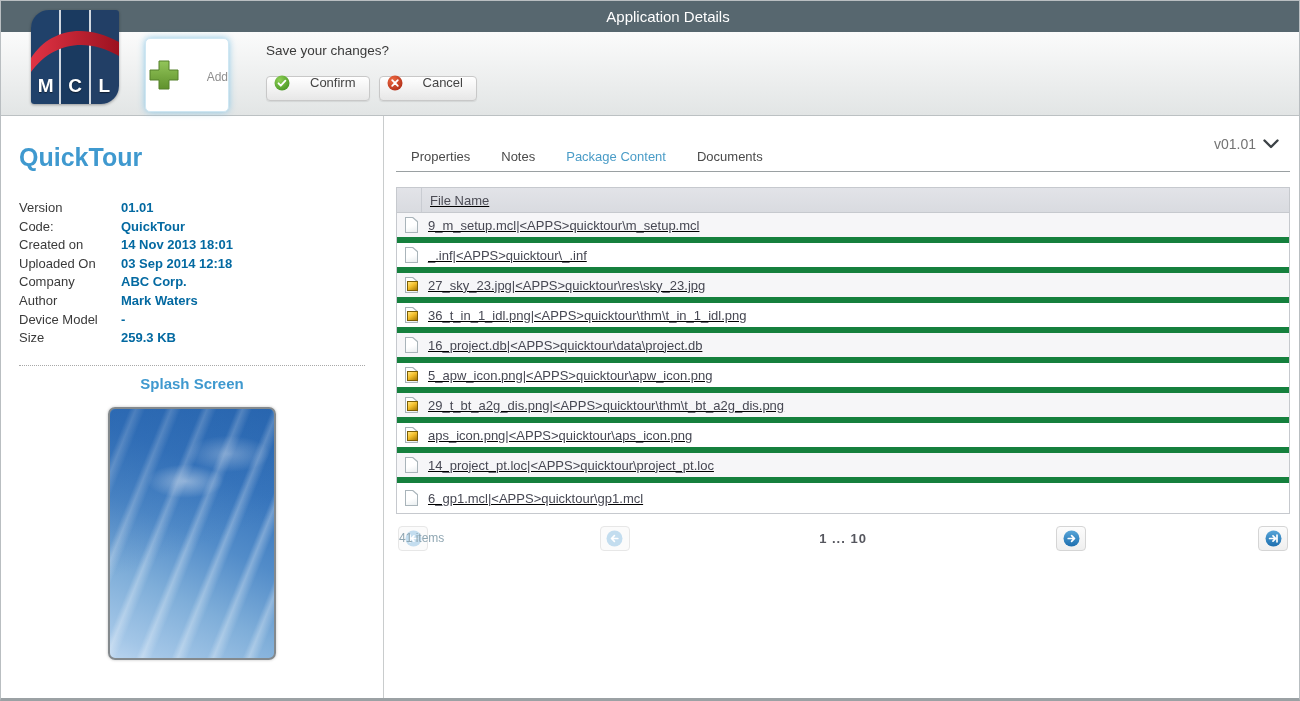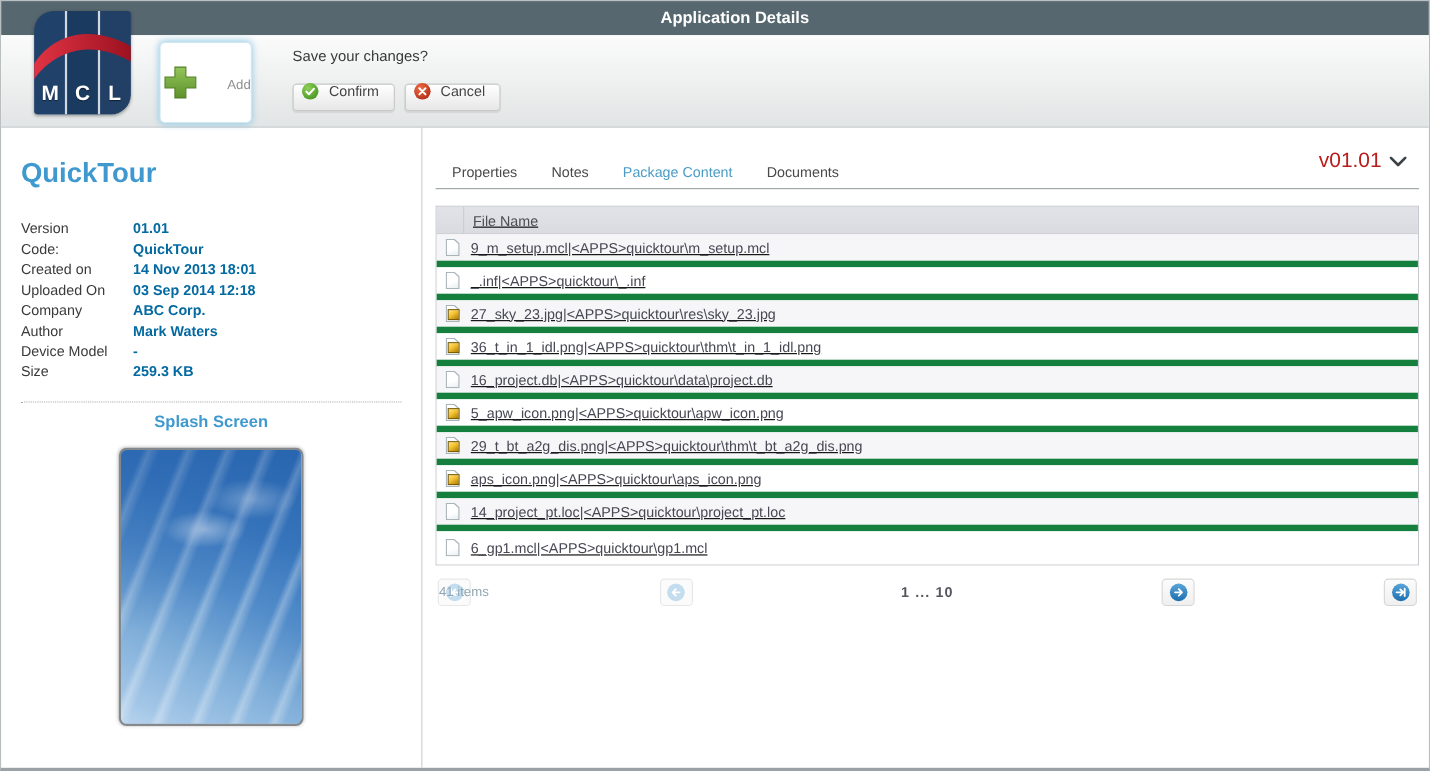--- a/index.html
+++ b/index.html
@@ -4,21 +4,21 @@
 <style>
   * { margin:0; padding:0; box-sizing:border-box; }
   html,body { background:#fff; }
   body { font-family:"Liberation Sans", sans-serif; }
 
   .page { width:1300px; height:701px; border:1px solid #b9bec1; border-bottom:3px solid #9ba1a4;
           background:#fff; position:relative; overflow:hidden; }
 
   
   .titlebar { height:31px; background:#57676f; text-align:center; }
-  .titlebar span { color:#fff; font-size:15px; font-weight:bold; line-height:31px;margin-left:36px; }
+  .titlebar span { color:#fff; font-size:15px; font-weight:normal; line-height:31px;margin-left:36px; }
 
   
   .header { height:84px; background:linear-gradient(#fbfbfb, #e2e5e5); border-bottom:1px solid #bcc1c3; position:relative; }
 
   .logo { position:absolute; left:30px; top:-22px; width:88px; height:94px; z-index:5;
           border-radius:18px 3px 18px 3px; overflow:hidden;
           background:linear-gradient(90deg,#20416a 0 33%,#1a3a60 33% 66%,#223f66 66% 100%);
           box-shadow:0 1px 3px rgba(0,0,0,.35); }
   .logo .divider { position:absolute; top:0; bottom:0; width:2px; background:rgba(255,255,255,.8); z-index:2; }
   .logo .divider.d1 { left:28px; } .logo .divider.d2 { left:58px; }
@@ -29,21 +29,21 @@
   .dotted-vsep { position:absolute; left:154px; top:12px; height:64px; border-left:1px dotted #b0b0b0; }
 
   .add-card { position:absolute; left:144px; top:6px; width:84px; height:74px; background:#fff;
               border:1px solid #cfe7f3; border-radius:5px; box-shadow:0 0 7px rgba(130,195,230,.9);
               display:flex; flex-direction:row; align-items:center; justify-content:space-between; cursor:pointer; }
   .add-label { font-size:12px; color:#8f8f8f; margin-top:3px; }
 
   .save-area { position:absolute; left:265px; top:11px; }
   .save-prompt { font-size:13.5px; color:#3a3a3a; }
   .btn-row { display:flex; gap:9px; margin-top:18px; }
-  .btn { display:inline-flex; align-items:center; gap:9px; height:25px; padding:0 13px 12px 7px;
+  .btn { display:inline-flex; align-items:center; gap:20px; height:25px; padding:0 13px 12px 7px;
          border:1px solid #c8c8c8; border-radius:4px; background:linear-gradient(#ffffff,#e7e7e7);
          font-family:"Liberation Sans",sans-serif; font-size:13px; color:#444;
          box-shadow:0 1px 1px rgba(0,0,0,.08); cursor:pointer; }
 
   
   .content { display:flex; height:583px; }
 
   .left-panel { width:383px; border-right:1px solid #c9cccd; padding-left:18px; position:relative; }
   .left-inner { padding-right:18px; }
   .app-name { margin-top:27px; font-size:25px; font-weight:bold; color:#3f99cf; }
@@ -59,21 +59,21 @@
               radial-gradient(ellipse 55px 24px at 46% 29%, rgba(255,255,255,.55), rgba(255,255,255,0) 70%),
               radial-gradient(ellipse 60px 26px at 72% 18%, rgba(255,255,255,.40), rgba(255,255,255,0) 70%),
               repeating-linear-gradient(112deg, rgba(255,255,255,0) 0px, rgba(255,255,255,0) 18px, rgba(255,255,255,.30) 24px, rgba(255,255,255,0) 33px),
               linear-gradient(205deg, #2b69b2 0%, #3876bd 28%, #528cc9 50%, #7faed9 72%, #a3c6e7 92%, #b9d4ee 100%); }
   .splash::after { content:''; position:absolute; inset:0; border-radius:inherit;
                    background:linear-gradient(160deg, rgba(35,95,170,.50), rgba(35,95,170,0) 55%); }
 
   .right-panel { flex:1; position:relative; padding:0 9px 0 12px; }
 
   .version-selector { position:absolute; top:20px; right:20px; display:flex; align-items:center; gap:7px; cursor:pointer; }
-  .version-selector .vlabel { color:#b91c1c; font-size:19px; }
+  .version-selector .vlabel { color:#737373; font-size:14px; }
 
   .tabs { margin-top:27px; display:flex; align-items:center; height:29px; border-bottom:1px solid #9aa0a2; }
   .tab { padding:0 15px; line-height:28px; font-size:13px; color:#4a4a4a; cursor:pointer; white-space:nowrap; }
   .tab.active { color:#4a9cc7; }
   .tab-sep { width:1px; background:#c3c3c3; margin:2px 0; }
 
   .ftable { margin-top:15px; border:1px solid #c6c9ce; background:#fff;text-decoration:underline; }
   .thead { height:25px; background:linear-gradient(#e2e3e8,#d9dbe0); display:flex; align-items:center;
            border-bottom:1px solid #c6c9ce; font-size:13px; color:#4c4c55; }
   .icon-col { width:25px; height:100%; border-right:1px solid #c9ccd2; flex:none; }

